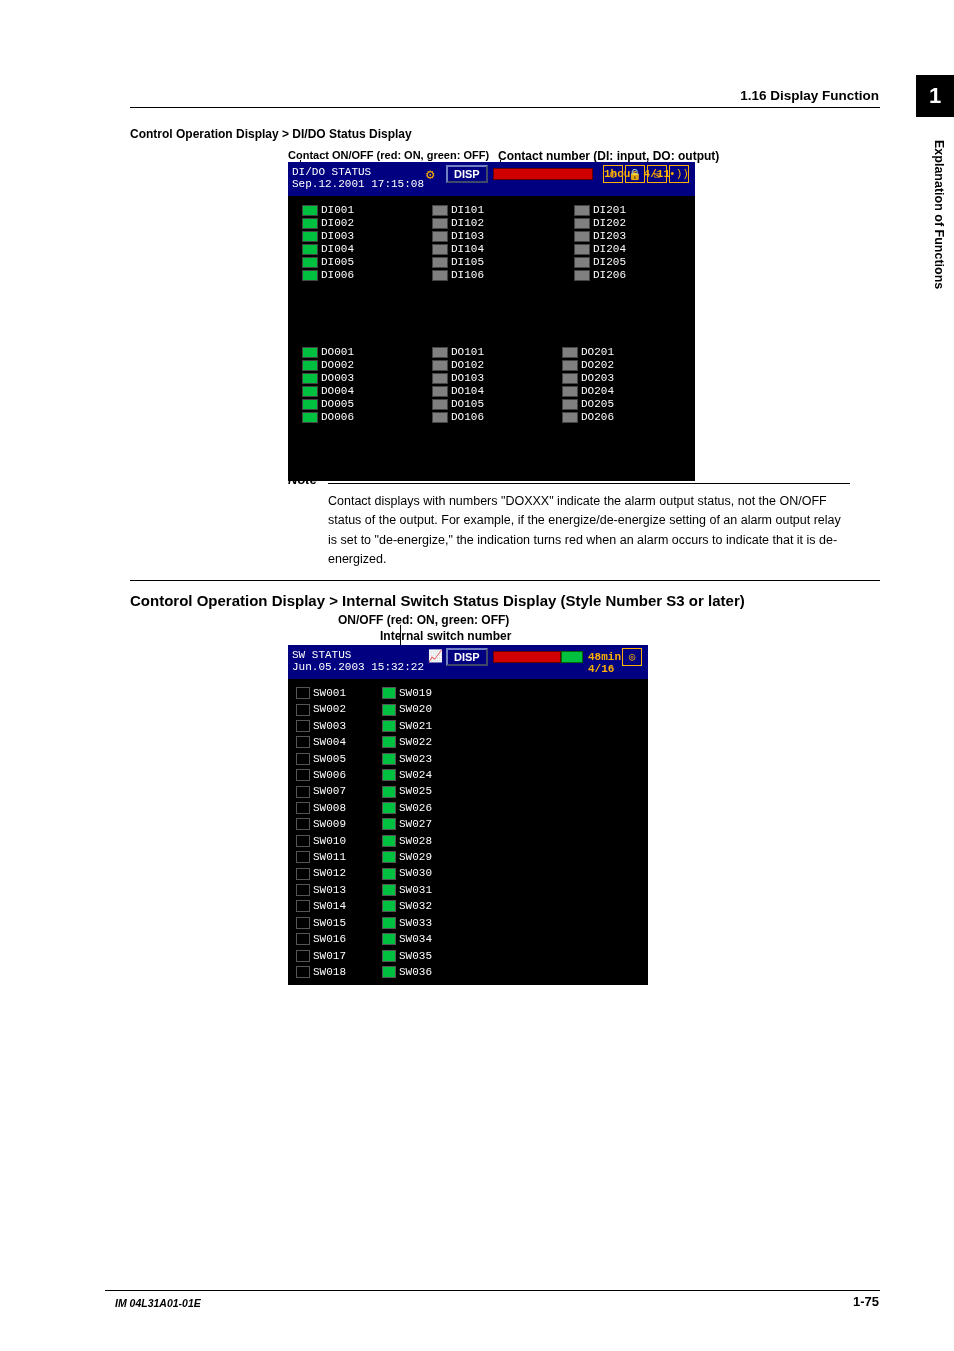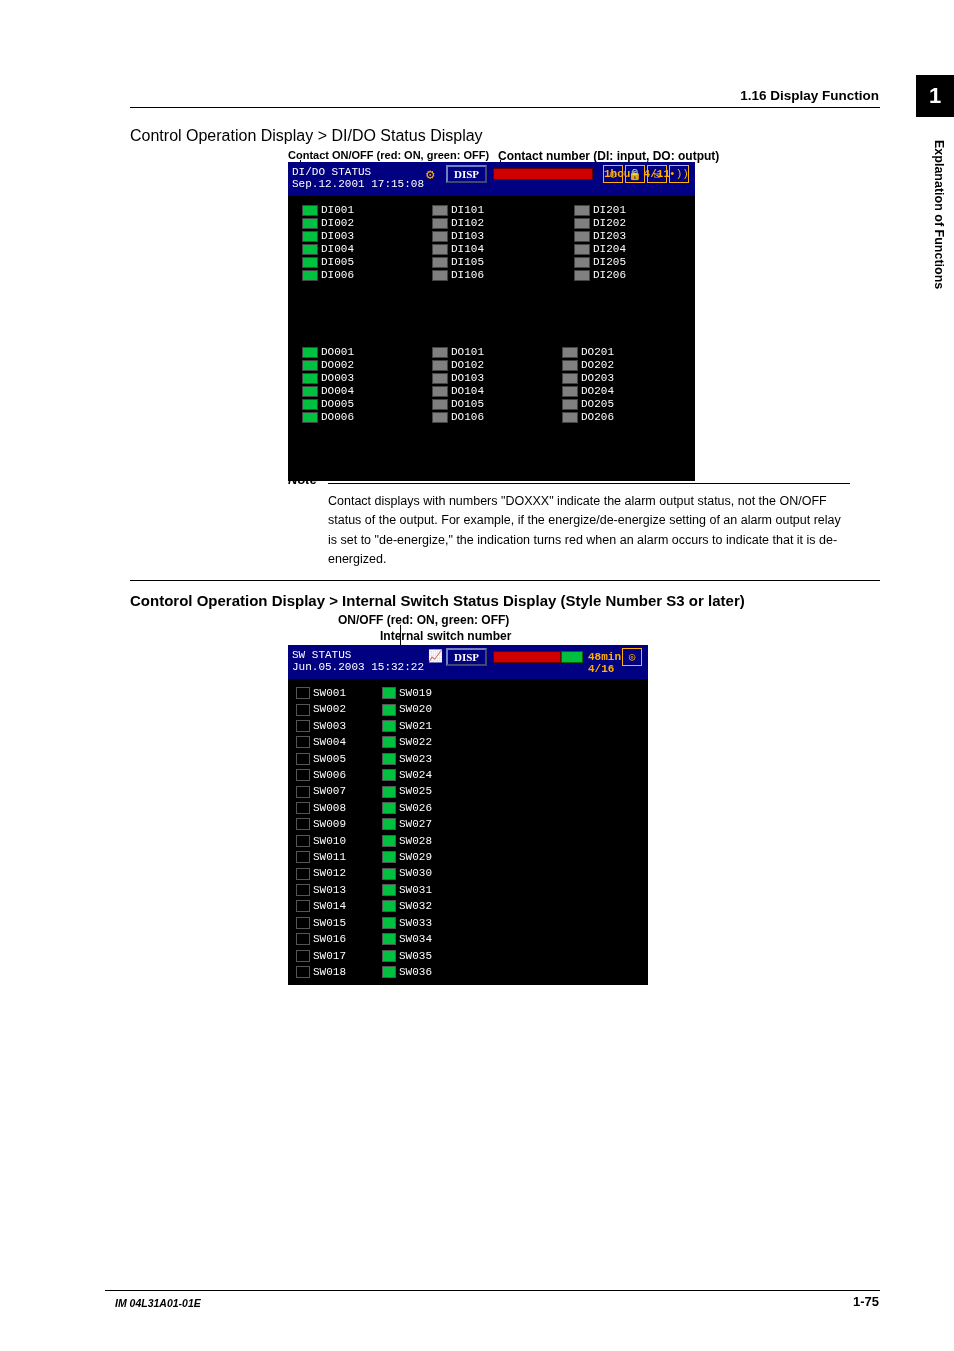--- a/index.html
+++ b/index.html
@@ -40,40 +40,40 @@
     justify-content: center;
   }
   .side-text {
     position: absolute;
     top: 140px;
     right: 8px;
     writing-mode: vertical-rl;
     font-size: 12.5px;
     font-weight: bold;
   }
-  .h1a { position:absolute; top:127px; left:130px; font-size:16px; font-weight:normal; }
+  .h1a { position:absolute; top:127px; left:130px; font-size:12px; font-weight:bold; }
   .anno-row1 { position:absolute; top:149px; left:288px; font-size:11px; font-weight:bold; }
   .anno-row1b { position:absolute; top:149px; left:498px; font-size:12px; font-weight:bold; }
   .shot1 { position:absolute; top:162px; left:288px; width:407px; }
   .titlebar {
     background:#000080;
     height:34px;
     display:flex;
     align-items:center;
     color:#fff;
     font-family: "Courier New", monospace;
     font-size:11px;
     position:relative;
   }
   .tb-left { padding-left:4px; line-height:1.05; }
   .tb-disp-btn {
     position:absolute; left:158px; top:3px;
     background:#000080; border:2px outset #7080c0;
     color:#fff; font-weight:bold; padding:1px 6px;
-    font-family:Liberation Serif, serif; font-size:11px;
+    font-family:Liberation Sans, sans-serif; font-size:11px;
   }
   .tb-rate-bar { position:absolute; left:205px; top:6px; width:100px; height:12px; background:#d00000; border:1px solid #600; }
   .tb-rate-txt { position:absolute; left:316px; top:6px; color:#ffb000; font-weight:bold; font-size:11px; font-family:"Courier New",monospace;}
   .tb-icon {
     display:inline-flex; align-items:center; justify-content:center;
     width:20px; height:18px; border:1px solid #ffb000;
     margin-left:2px; font-size:11px; color:#ffb000;
   }
   .tb-icons1 { position:absolute; right:6px; top:3px; display:flex; }
   .tb-circleicon { font-family:"Courier New",monospace; line-height:1;}

